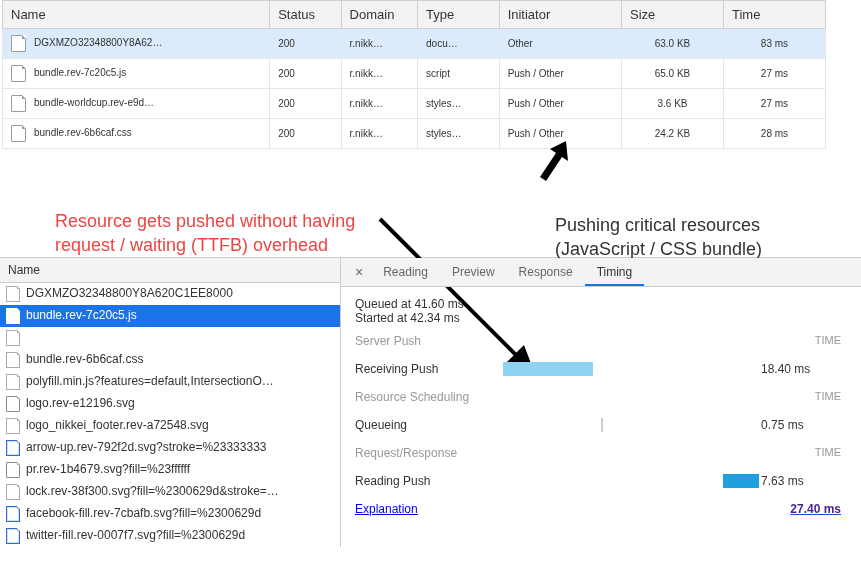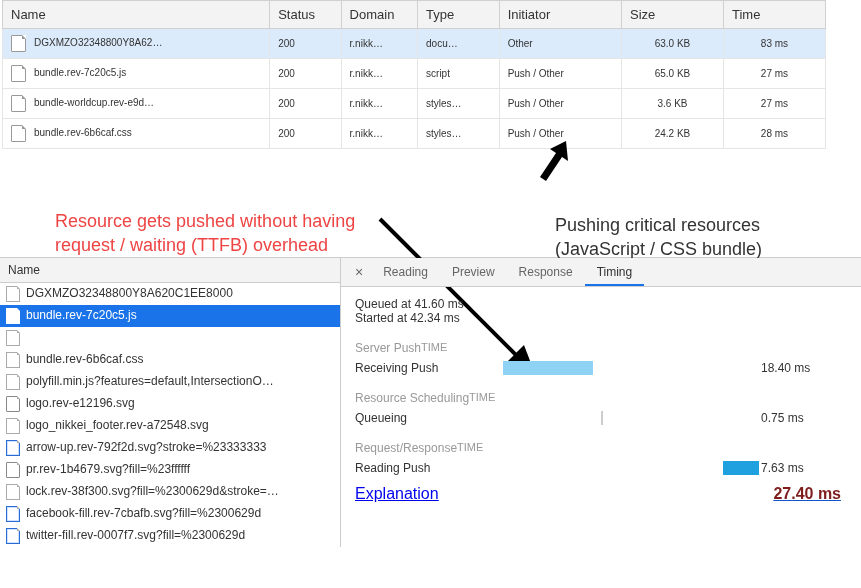--- a/index.html
+++ b/index.html
@@ -38,32 +38,32 @@
 .mini-icon.blue{border:1px solid #2b6cd4;box-shadow:inset 0 0 0 1px #cfe2ff}
 
 
 .timing{flex:1;padding:0;position:relative}
 .tabbar{display:flex;align-items:center;border-bottom:1px solid #ccc;background:#f3f3f3;height:28px;padding-left:6px;gap:0;font-size:12px}
 .tab{padding:0 12px;height:28px;line-height:28px;color:#666;cursor:pointer}
 .tab.active{color:#333;border-bottom:2px solid #1a73e8;height:26px}
 .close-x{color:#666;padding:0 8px;font-size:14px}
 .t-body{padding:10px 14px}
 .t-line{font-size:12px;margin:0 0}
-.t-section{color:#999;font-size:12px;margin-top:16px;display:flex;padding-right:6px}
+.t-section{color:#999;font-size:12px;margin-top:9px;display:flex;justify-content:space-between;padding-right:6px}
 .t-time-label{color:#999;font-size:11px}
-.t-row{display:flex;align-items:center;margin:6px 0;font-size:12px}
+.t-row{display:flex;align-items:center;margin:14px 0;font-size:12px}
 .t-row .lbl{width:130px}
 .t-row .bar-area{flex:1;position:relative;height:14px}
 .t-row .val{width:80px;text-align:left;padding-right:6px}
 .bar{position:absolute;height:14px}
 .bar.light{background:#8ed3f4}
 .bar.dark{background:#1fa1e0}
 .bar.tick{background:#ccc;width:2px;height:14px}
-.explain{color:#1155cc;text-decoration:underline;font-size:16px;margin-top:10px;display:flex;justify-content:space-between;padding-right:6px}
-.explain .total{color:#7f1d1d;font-weight:700;text-decoration:none}
+.explain{color:#1155cc;text-decoration:underline;font-size:12px;margin-top:10px;display:flex;justify-content:space-between;padding-right:6px}
+.explain .total{color:#4c1d95;font-weight:700;text-decoration:none}
 </style>
 </head>
 <body>
 <div class="wrap">
 
 <table class="net-table">
   <colgroup>
         <col style="width:262px">
         <col style="width:70px">
         <col style="width:75px">

